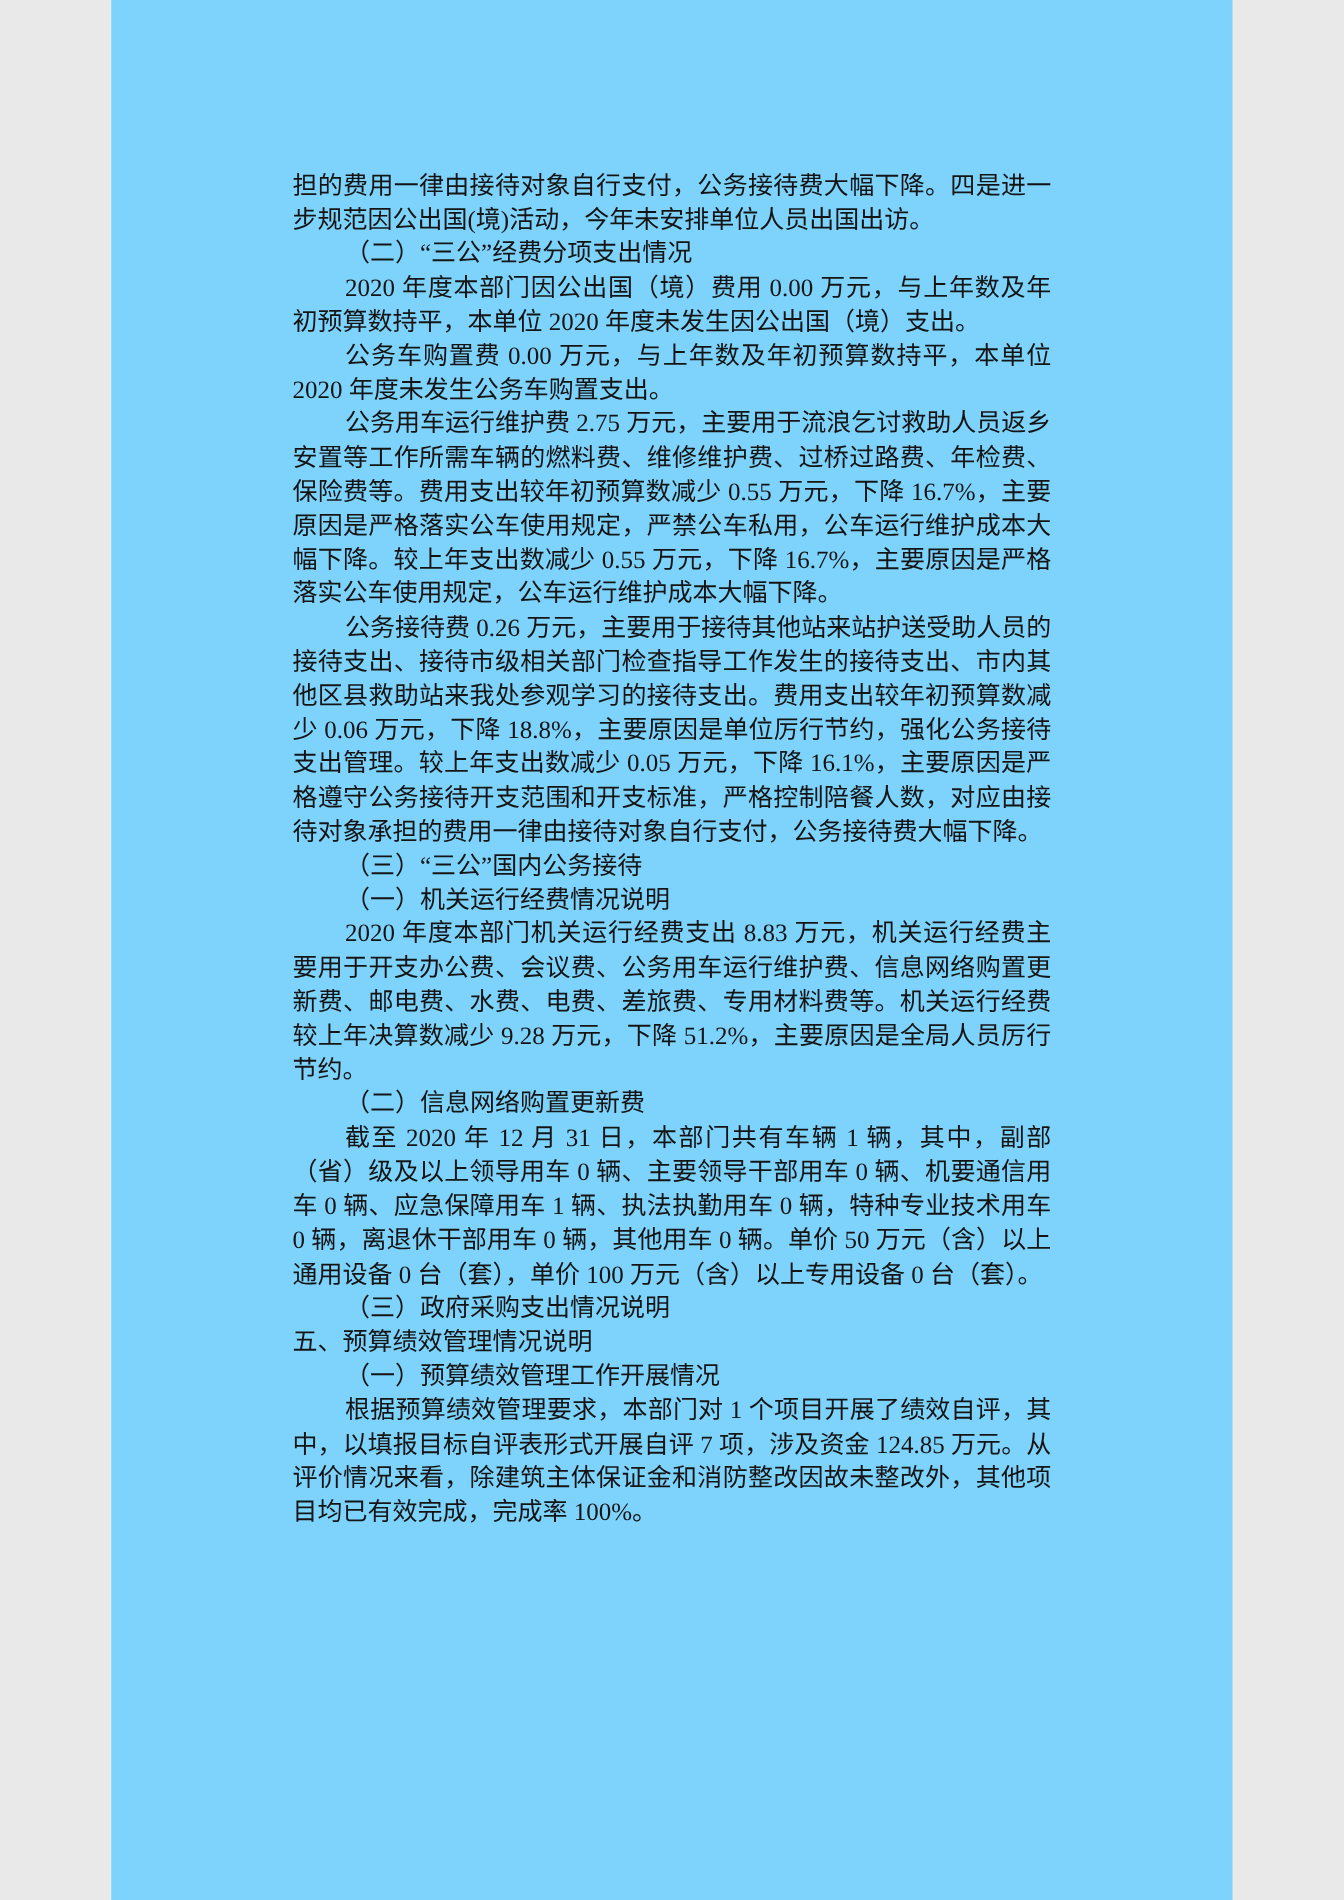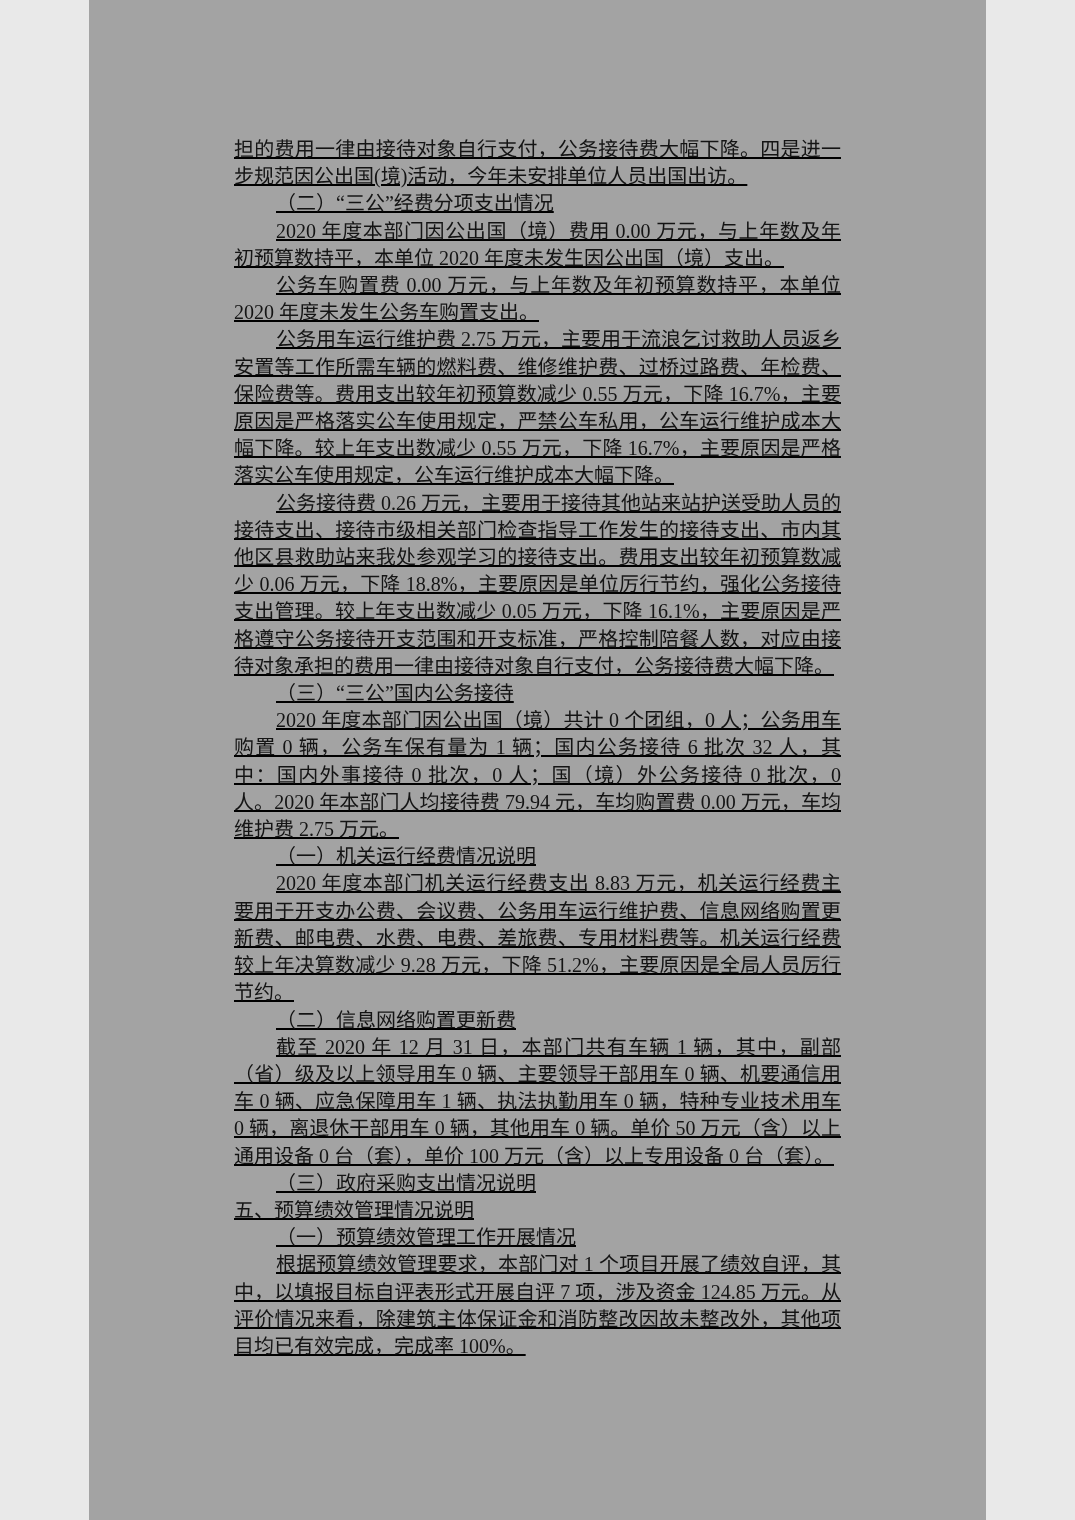--- a/index.html
+++ b/index.html
@@ -5,25 +5,24 @@
   html, body {
     margin: 0;
     padding: 0;
     background: #e9e9e9;
   }
   .page {
     position: relative;
     width: 897px;
     height: 1520px;
     margin: 0 auto;
-    background: #a3a3a3;
+    background: #7dd3fc;
     box-sizing: border-box;
     padding: 136px 145px 0 145px;
     overflow: hidden;
-    text-decoration: underline;
   }
   .doc-body {
     font-family: "Liberation Serif", "DejaVu Serif", serif;
     font-size: 20px;
     line-height: 27.2px;
     color: #141414;
     text-align: justify;
     text-justify: inter-ideograph;
   }
   .doc-body p.para {
@@ -39,21 +38,20 @@
 
 <div class="page">
   <div class="doc-body">
       <p class="para">担的费用一律由接待对象自行支付，公务接待费大幅下降。四是进一步规范因公出国(境)活动，今年未安排单位人员出国出访。</p>
       <p class="para indent">（二）“三公”经费分项支出情况</p>
       <p class="para indent">2020 年度本部门因公出国（境）费用 0.00 万元，与上年数及年初预算数持平，本单位 2020 年度未发生因公出国（境）支出。</p>
       <p class="para indent">公务车购置费 0.00 万元，与上年数及年初预算数持平，本单位 2020 年度未发生公务车购置支出。</p>
       <p class="para indent">公务用车运行维护费 2.75 万元，主要用于流浪乞讨救助人员返乡安置等工作所需车辆的燃料费、维修维护费、过桥过路费、年检费、保险费等。费用支出较年初预算数减少 0.55 万元，下降 16.7%，主要原因是严格落实公车使用规定，严禁公车私用，公车运行维护成本大幅下降。较上年支出数减少 0.55 万元，下降 16.7%，主要原因是严格落实公车使用规定，公车运行维护成本大幅下降。</p>
       <p class="para indent">公务接待费 0.26 万元，主要用于接待其他站来站护送受助人员的接待支出、接待市级相关部门检查指导工作发生的接待支出、市内其他区县救助站来我处参观学习的接待支出。费用支出较年初预算数减少 0.06 万元，下降 18.8%，主要原因是单位厉行节约，强化公务接待支出管理。较上年支出数减少 0.05 万元，下降 16.1%，主要原因是严格遵守公务接待开支范围和开支标准，严格控制陪餐人数，对应由接待对象承担的费用一律由接待对象自行支付，公务接待费大幅下降。</p>
       <p class="para indent">（三）“三公”国内公务接待</p>
-      <p class="para indent">2020 年度本部门因公出国（境）共计 0 个团组，0 人；公务用车购置 0 辆，公务车保有量为 1 辆；国内公务接待 6 批次 32 人，其中：国内外事接待 0 批次，0 人；国（境）外公务接待 0 批次，0 人。2020 年本部门人均接待费 79.94 元，车均购置费 0.00 万元，车均维护费 2.75 万元。</p>
       <p class="para indent">（一）机关运行经费情况说明</p>
       <p class="para indent">2020 年度本部门机关运行经费支出 8.83 万元，机关运行经费主要用于开支办公费、会议费、公务用车运行维护费、信息网络购置更新费、邮电费、水费、电费、差旅费、专用材料费等。机关运行经费较上年决算数减少 9.28 万元，下降 51.2%，主要原因是全局人员厉行节约。</p>
       <p class="para indent">（二）信息网络购置更新费</p>
       <p class="para indent">截至 2020 年 12 月 31 日，本部门共有车辆 1 辆，其中，副部（省）级及以上领导用车 0 辆、主要领导干部用车 0 辆、机要通信用车 0 辆、应急保障用车 1 辆、执法执勤用车 0 辆，特种专业技术用车 0 辆，离退休干部用车 0 辆，其他用车 0 辆。单价 50 万元（含）以上通用设备 0 台（套），单价 100 万元（含）以上专用设备 0 台（套）。</p>
       <p class="para indent">（三）政府采购支出情况说明</p>
       <p class="para">五、预算绩效管理情况说明</p>
       <p class="para indent">（一）预算绩效管理工作开展情况</p>
       <p class="para indent">根据预算绩效管理要求，本部门对 1 个项目开展了绩效自评，其中，以填报目标自评表形式开展自评 7 项，涉及资金 124.85 万元。从评价情况来看，除建筑主体保证金和消防整改因故未整改外，其他项目均已有效完成，完成率 100%。</p>
     </div>
 </div>

